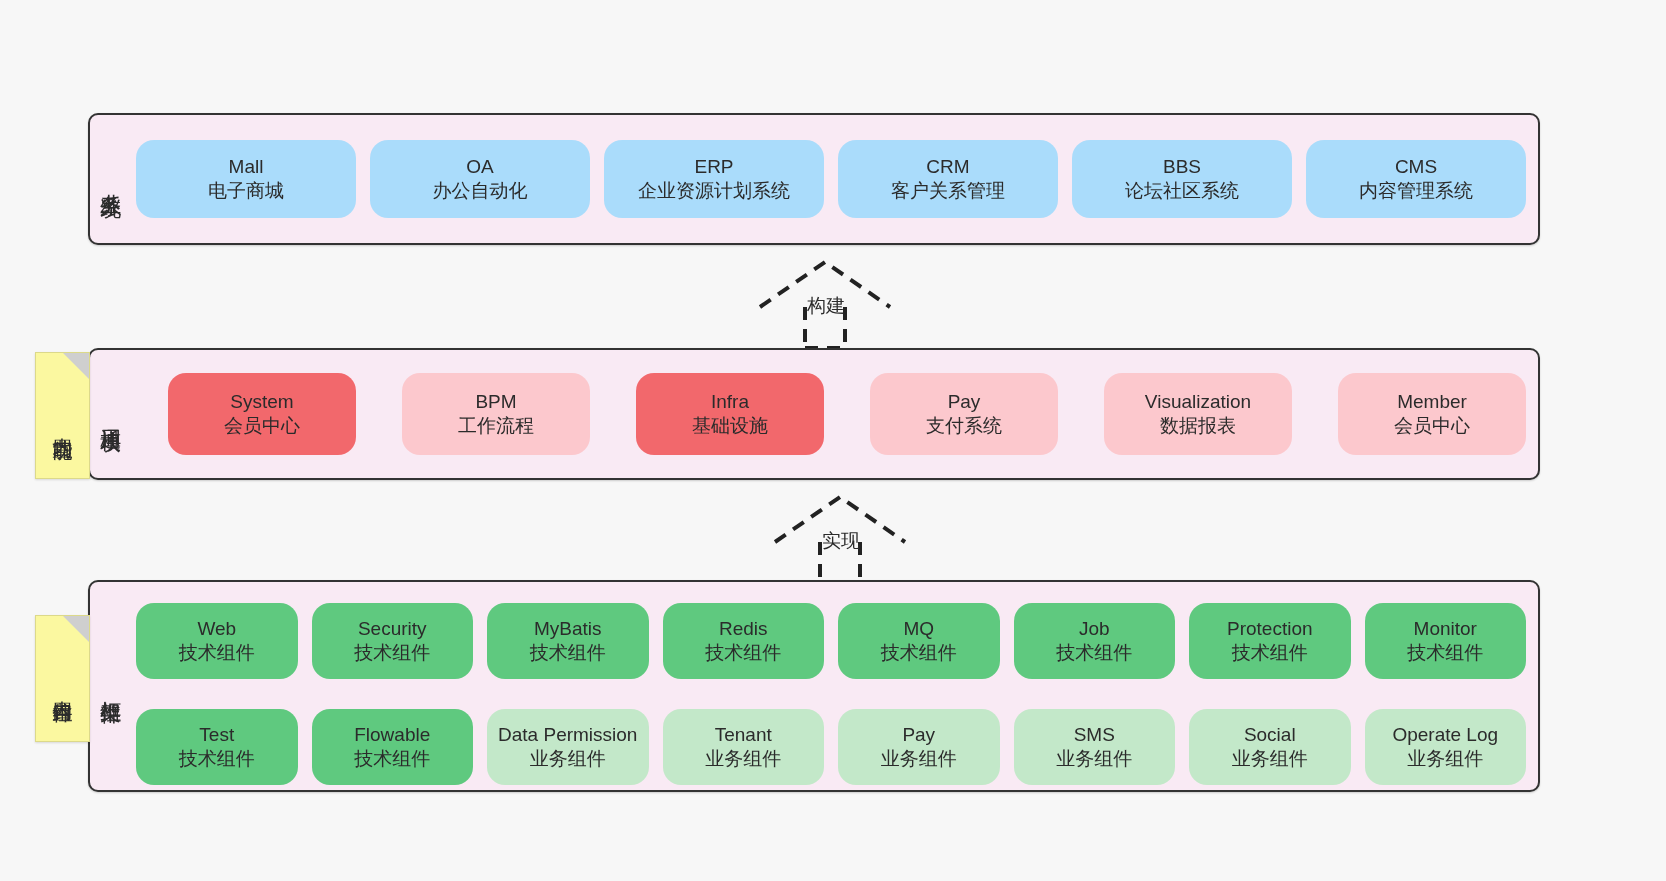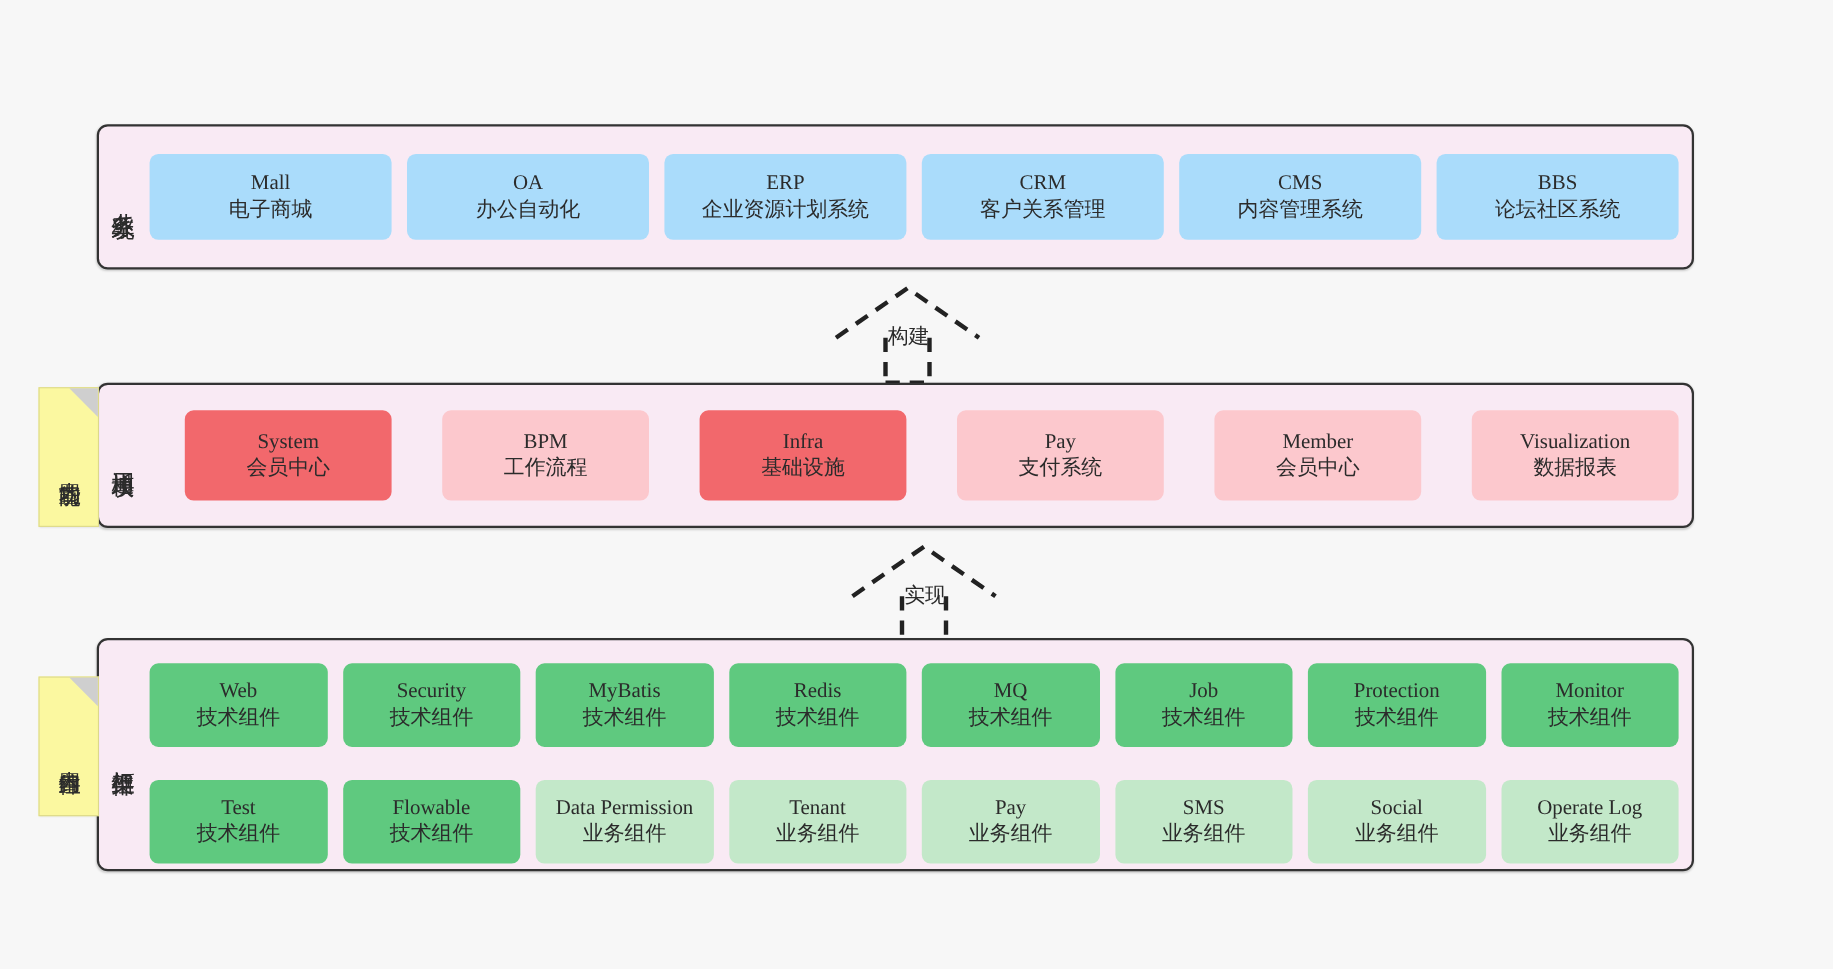--- a/index.html
+++ b/index.html
@@ -62,32 +62,31 @@
   .row {
     display: flex;
     width: 100%;
     gap: 14px;
   }
 
   
   .card {
     flex: 1 1 0;
     min-width: 0;
-    border-radius: 8px;
+    border-radius: 18px;
     display: flex;
     flex-direction: column;
     align-items: center;
     justify-content: center;
     text-align: center;
     font-size: 19px;
     line-height: 1.26;
     padding: 6px 4px;
     box-sizing: border-box;
     color: #2b2b2b;
-    font-family: Liberation Serif, serif;
   }
   .card .en { white-space: normal; }
   .card .cn { white-space: nowrap; }
 
   .h-biz   { height: 78px; }
   .h-mod   { height: 82px; margin-left: 32px; }
   .h-comp  { height: 76px; margin-top: 16px; }
 
   .c-blue      { background: #aadcfb; }
   .c-red       { background: #f2686c; }
@@ -158,26 +157,26 @@
       </div>
       <div class="card h-biz c-blue">
         <div class="en">ERP</div>
         <div class="cn">企业资源计划系统</div>
       </div>
       <div class="card h-biz c-blue">
         <div class="en">CRM</div>
         <div class="cn">客户关系管理</div>
       </div>
       <div class="card h-biz c-blue">
+        <div class="en">BBS</div>
+        <div class="cn">论坛社区系统</div>
+      </div>
+      <div class="card h-biz c-blue">
         <div class="en">CMS</div>
         <div class="cn">内容管理系统</div>
-      </div>
-      <div class="card h-biz c-blue">
-        <div class="en">BBS</div>
-        <div class="cn">论坛社区系统</div>
       </div>
 
     </div>
   </div>
 
   <div class="connector" style="left:745px; top:252px; width:180px; height:100px;">
     <svg width="180" height="100" viewBox="0 0 180 100">
       <path d="M 15 55 L 80 10 L 145 55" fill="none" stroke="#222222" stroke-width="4" stroke-dasharray="13 9" stroke-linecap="butt"></path>
       <path d="M 60 55 L 60 98" fill="none" stroke="#222222" stroke-width="4" stroke-dasharray="13 9"></path>
       <path d="M 100 55 L 100 98" fill="none" stroke="#222222" stroke-width="4" stroke-dasharray="13 9"></path>
@@ -200,26 +199,26 @@
       </div>
       <div class="card h-mod c-red">
         <div class="en">Infra</div>
         <div class="cn">基础设施</div>
       </div>
       <div class="card h-mod c-pink">
         <div class="en">Pay</div>
         <div class="cn">支付系统</div>
       </div>
       <div class="card h-mod c-pink">
+        <div class="en">Visualization</div>
+        <div class="cn">数据报表</div>
+      </div>
+      <div class="card h-mod c-pink">
         <div class="en">Member</div>
         <div class="cn">会员中心</div>
-      </div>
-      <div class="card h-mod c-pink">
-        <div class="en">Visualization</div>
-        <div class="cn">数据报表</div>
       </div>
 
     </div>
   </div>
 
   <div class="note" style="left:35px; top:352px; width:55px; height:127px;">
     <span class="fold"></span>
     <span class="note-text">内置功能</span>
   </div>
 

